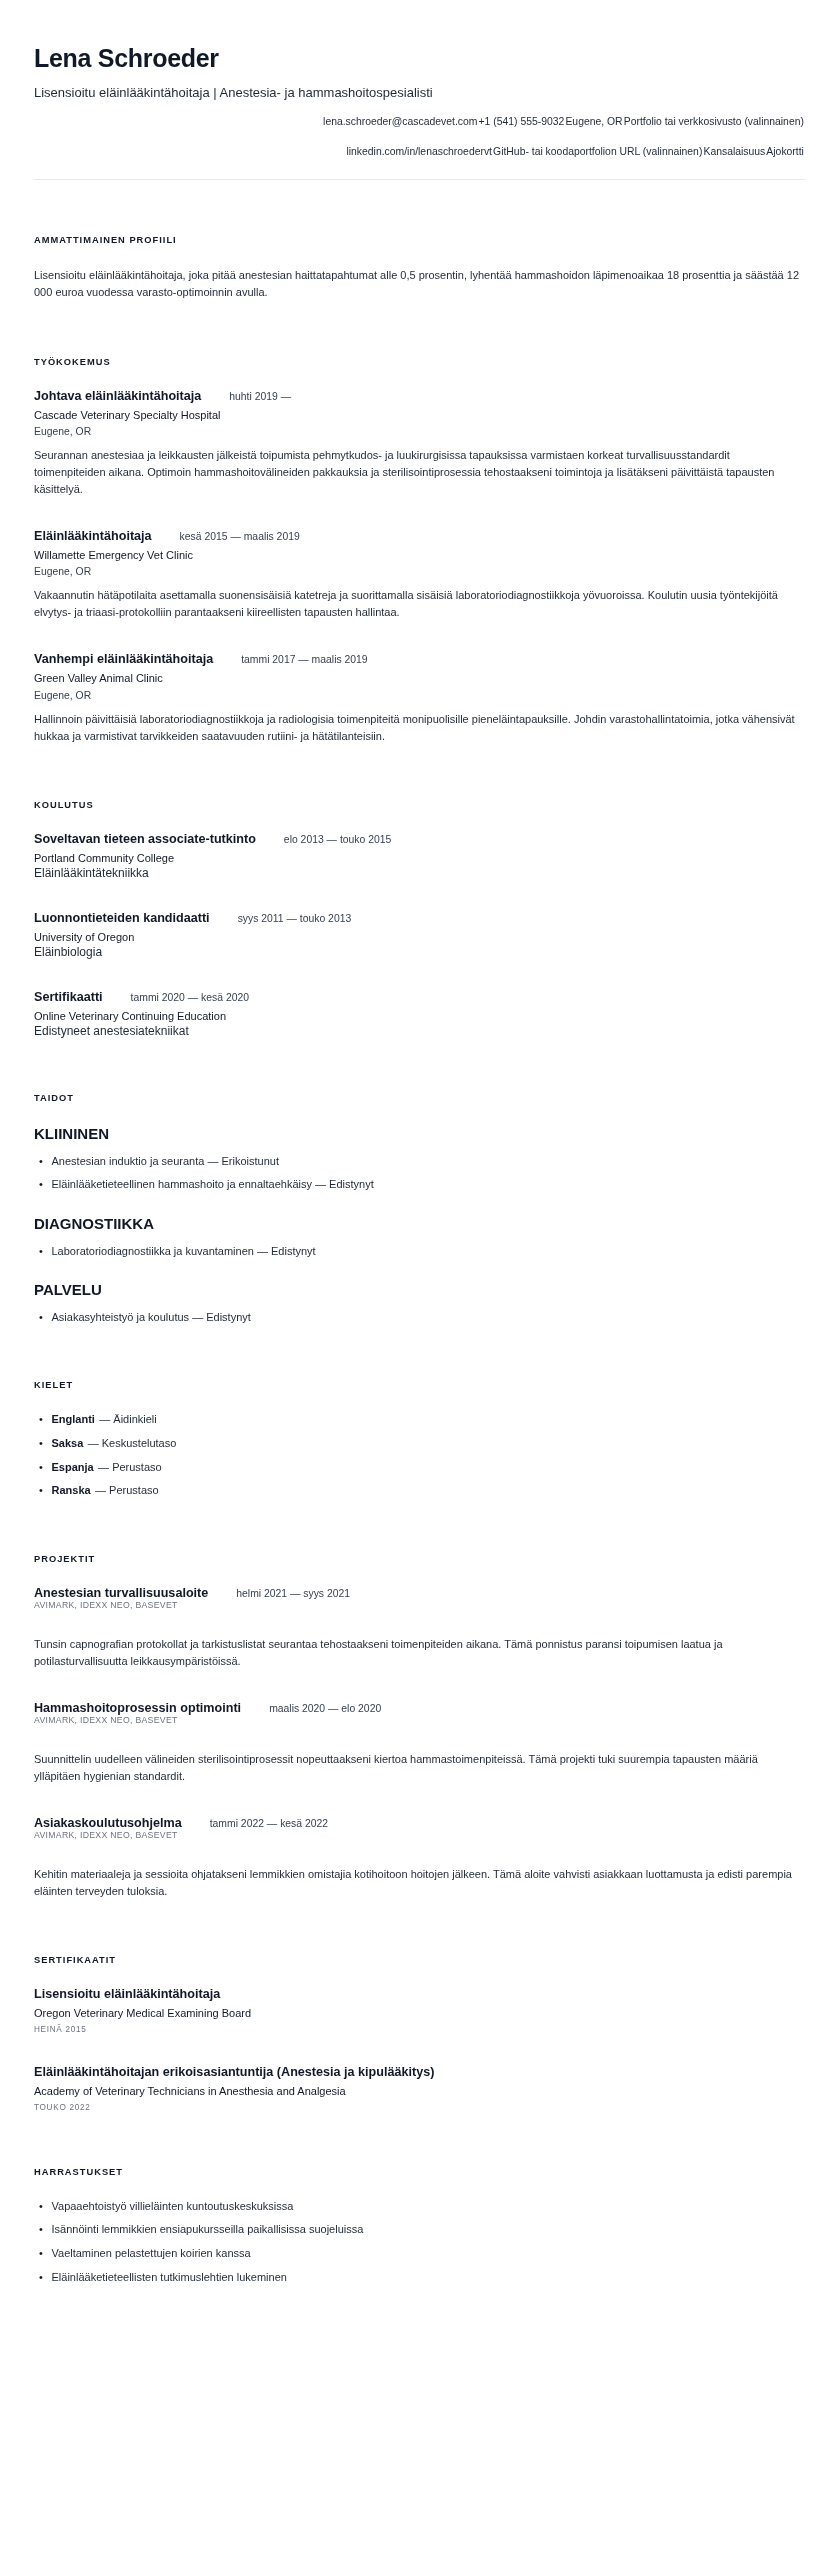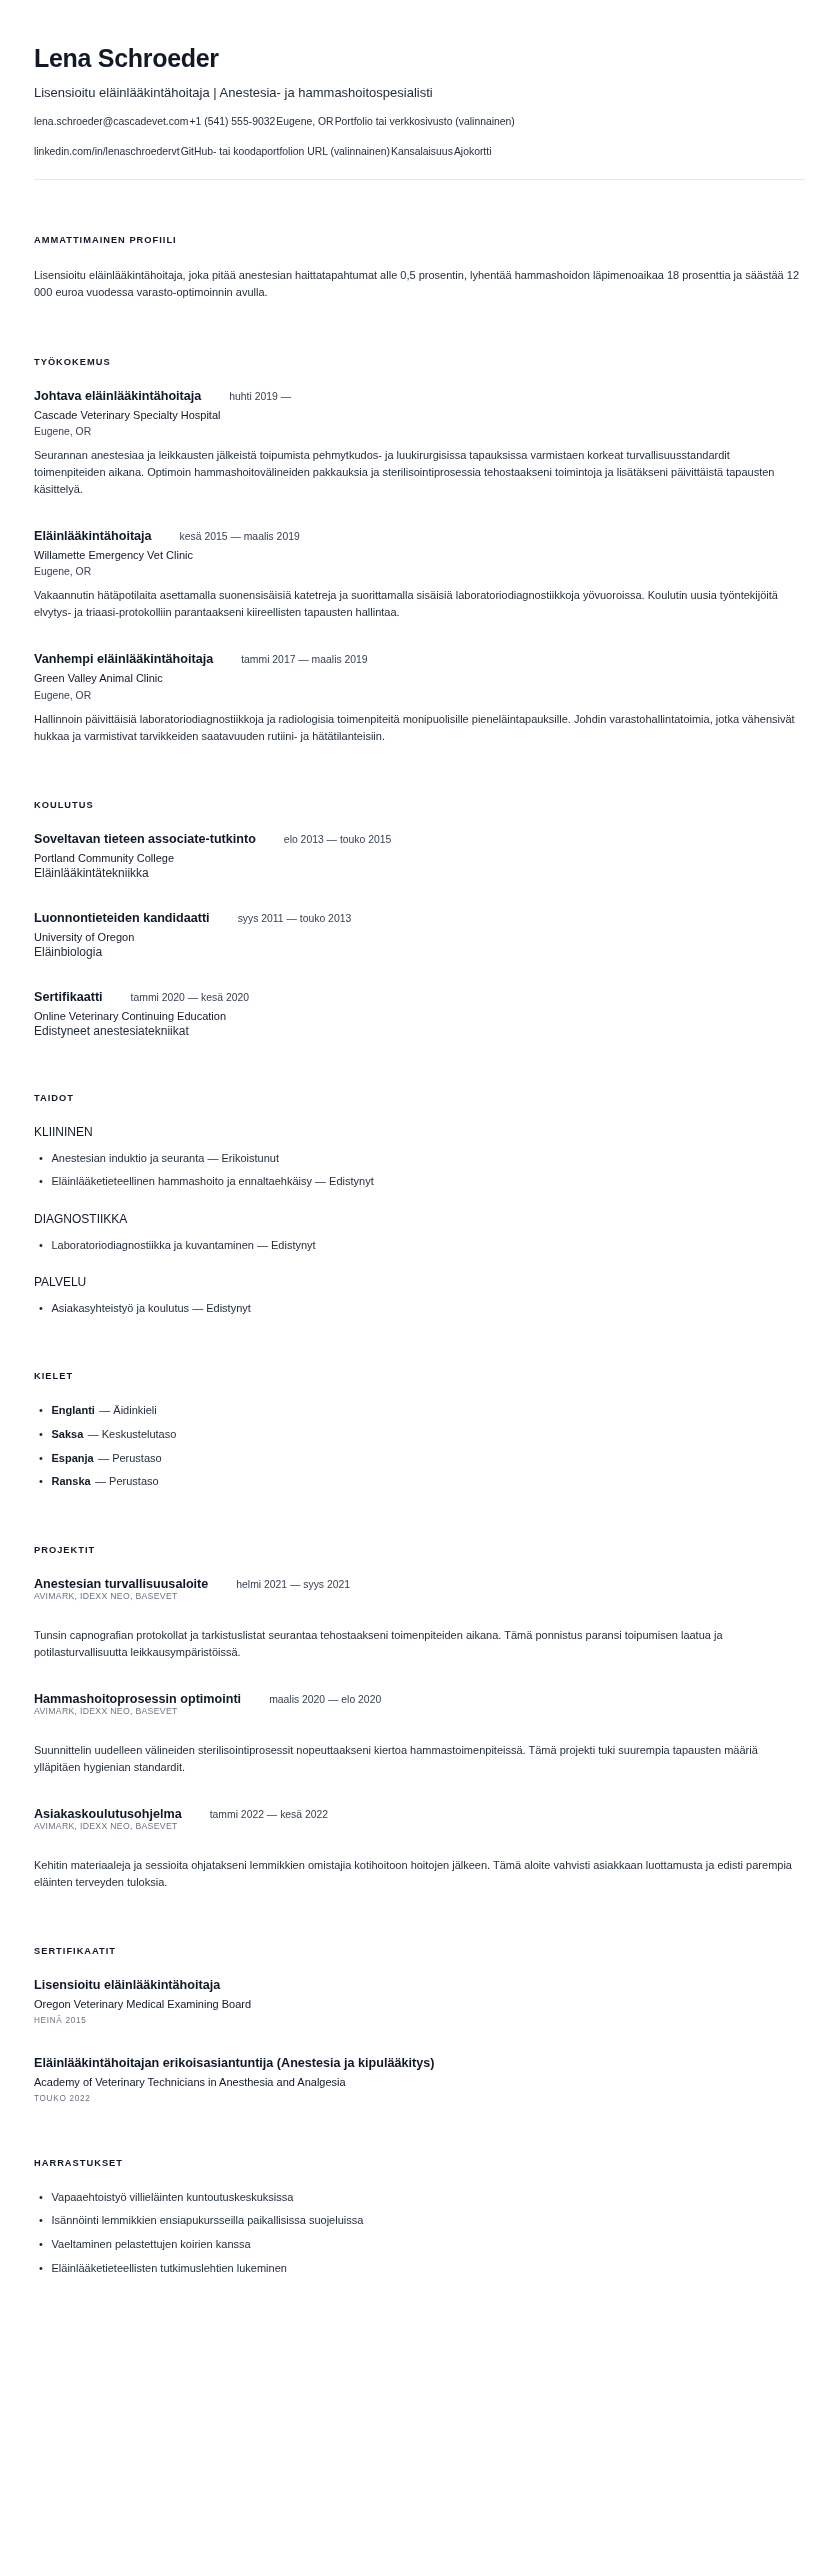--- a/index.html
+++ b/index.html
@@ -2,40 +2,40 @@
 <html style="font-size:8.7px"><head>
 <meta charset="utf-8">
 <style>
   * { margin:0; padding:0; box-sizing:border-box; }
   html,body { background:#ffffff; }
   body { font-family:"Liberation Sans", sans-serif; color:#111827; }
   .page { width:839px; min-height:2576px; padding:44px 34px 44px; background:#ffffff;border-radius:17px; }
 
   .name { font-size:25px; font-weight:700; letter-spacing:-0.3px; color:#111827; }
   .subtitle { margin-top:12px; font-size:13px; color:#1f2937; }
-  .contact-row { margin-top:15.3px; font-size:10.4px; color:#1f2937; line-height:1.4; }
+  .contact-row { margin-top:15.3px; font-size:10.4px; color:#1f2937; line-height:1.4;text-align:right; }
   .contact-row span { margin-right:1.1px; }
   .divider { margin-top:19.7px; border-top:0.5px solid #e5e7eb; }
 
   .section { margin-top:55px; }
   .section-heading { font-size:9.3px; font-weight:700; letter-spacing:1px; color:#111827; margin-bottom:22px;margin-top:16px; }
 
   .title-row { display:flex; align-items:baseline; }
   .item-title { font-size:12.6px; font-weight:700; color:#111827; }
   .dates { margin-left:28px; font-size:10.4px; color:#374151; white-space:nowrap; }
 
   .company { margin-top:6px; font-size:11px; color:#111827; }
   .location { margin-top:5.5px; font-size:10.4px; color:#374151; }
   .desc { margin-top:9.8px; font-size:11px; line-height:1.55; color:#1f2937; max-width:770px; }
   .job + .job, .edu + .edu, .project + .project, .cert + .cert { margin-top:31px; }
 
   .field { margin-top:2px; font-size:12px; color:#1f2937; }
 
   .subgroup + .subgroup { margin-top:22px; }
-  .subgroup-title { font-size:12px; font-weight:400; color:#111827; margin-bottom:12px; }
+  .subgroup-title { font-size:15px; font-weight:700; color:#111827; margin-bottom:12px; }
 
   ul.bullets { list-style:none; }
   ul.bullets li { position:relative; padding-left:17.5px; font-size:11px; color:#1f2937; line-height:1.4; }
   ul.bullets li + li { margin-top:8.2px; }
   ul.bullets li::before { content:"•"; position:absolute; left:4.9px; top:0; color:#111827; }
 
   .lang-name { font-weight:700; color:#111827; }
   .lang-level { margin-left:4.4px; }
 
   .tools { font-size:8.7px; letter-spacing:0.3px; color:#6b7280; }

